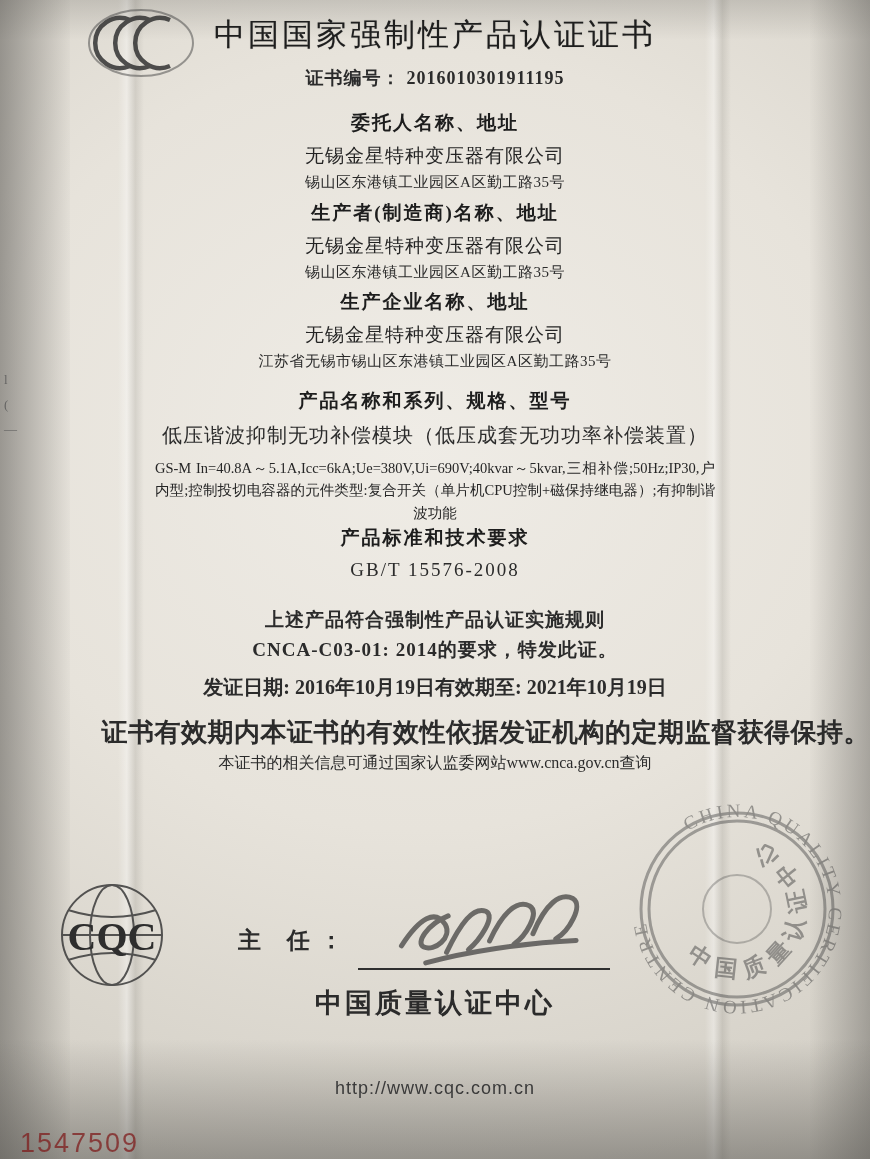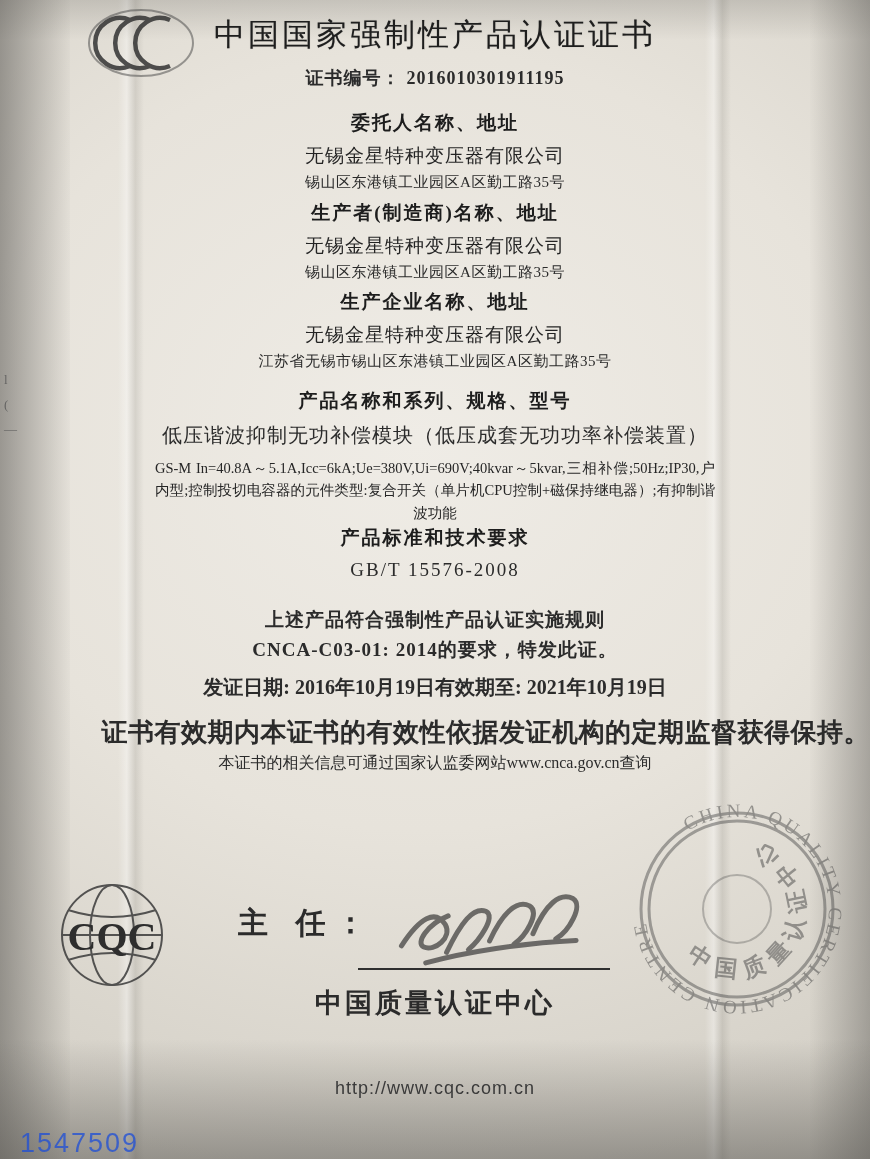--- a/index.html
+++ b/index.html
@@ -157,22 +157,22 @@
   .cqc-logo {
     position: absolute;
     left: 48px;
     top: 880px;
     width: 128px;
     height: 110px;
   }
   .chairman {
     position: absolute;
     left: 238px;
-    top: 903px;
-    font-size: 30px;
+    top: 925px;
+    font-size: 23px;
     font-weight: bold;
     letter-spacing: 10px;
   }
   .sign-line {
     position: absolute;
     left: 358px;
     top: 968px;
     width: 252px;
     height: 2px;
     background: #2f2f2f;
@@ -219,21 +219,21 @@
     letter-spacing: 1px;
     font-family: "Liberation Sans", sans-serif;
     color: #3a3a3a;
   }
   .serial {
     position: absolute;
     left: 20px;
     top: 1128px;
     font-size: 27px;
     letter-spacing: 2px;
-    color: #1d4ed8;
+    color: #7f1d1d;
     font-family: "Liberation Sans", sans-serif;
     opacity: 0.75;
   }
 
   
   .stamp {
     position: absolute;
     left: 628px;
     top: 800px;
     width: 218px;

